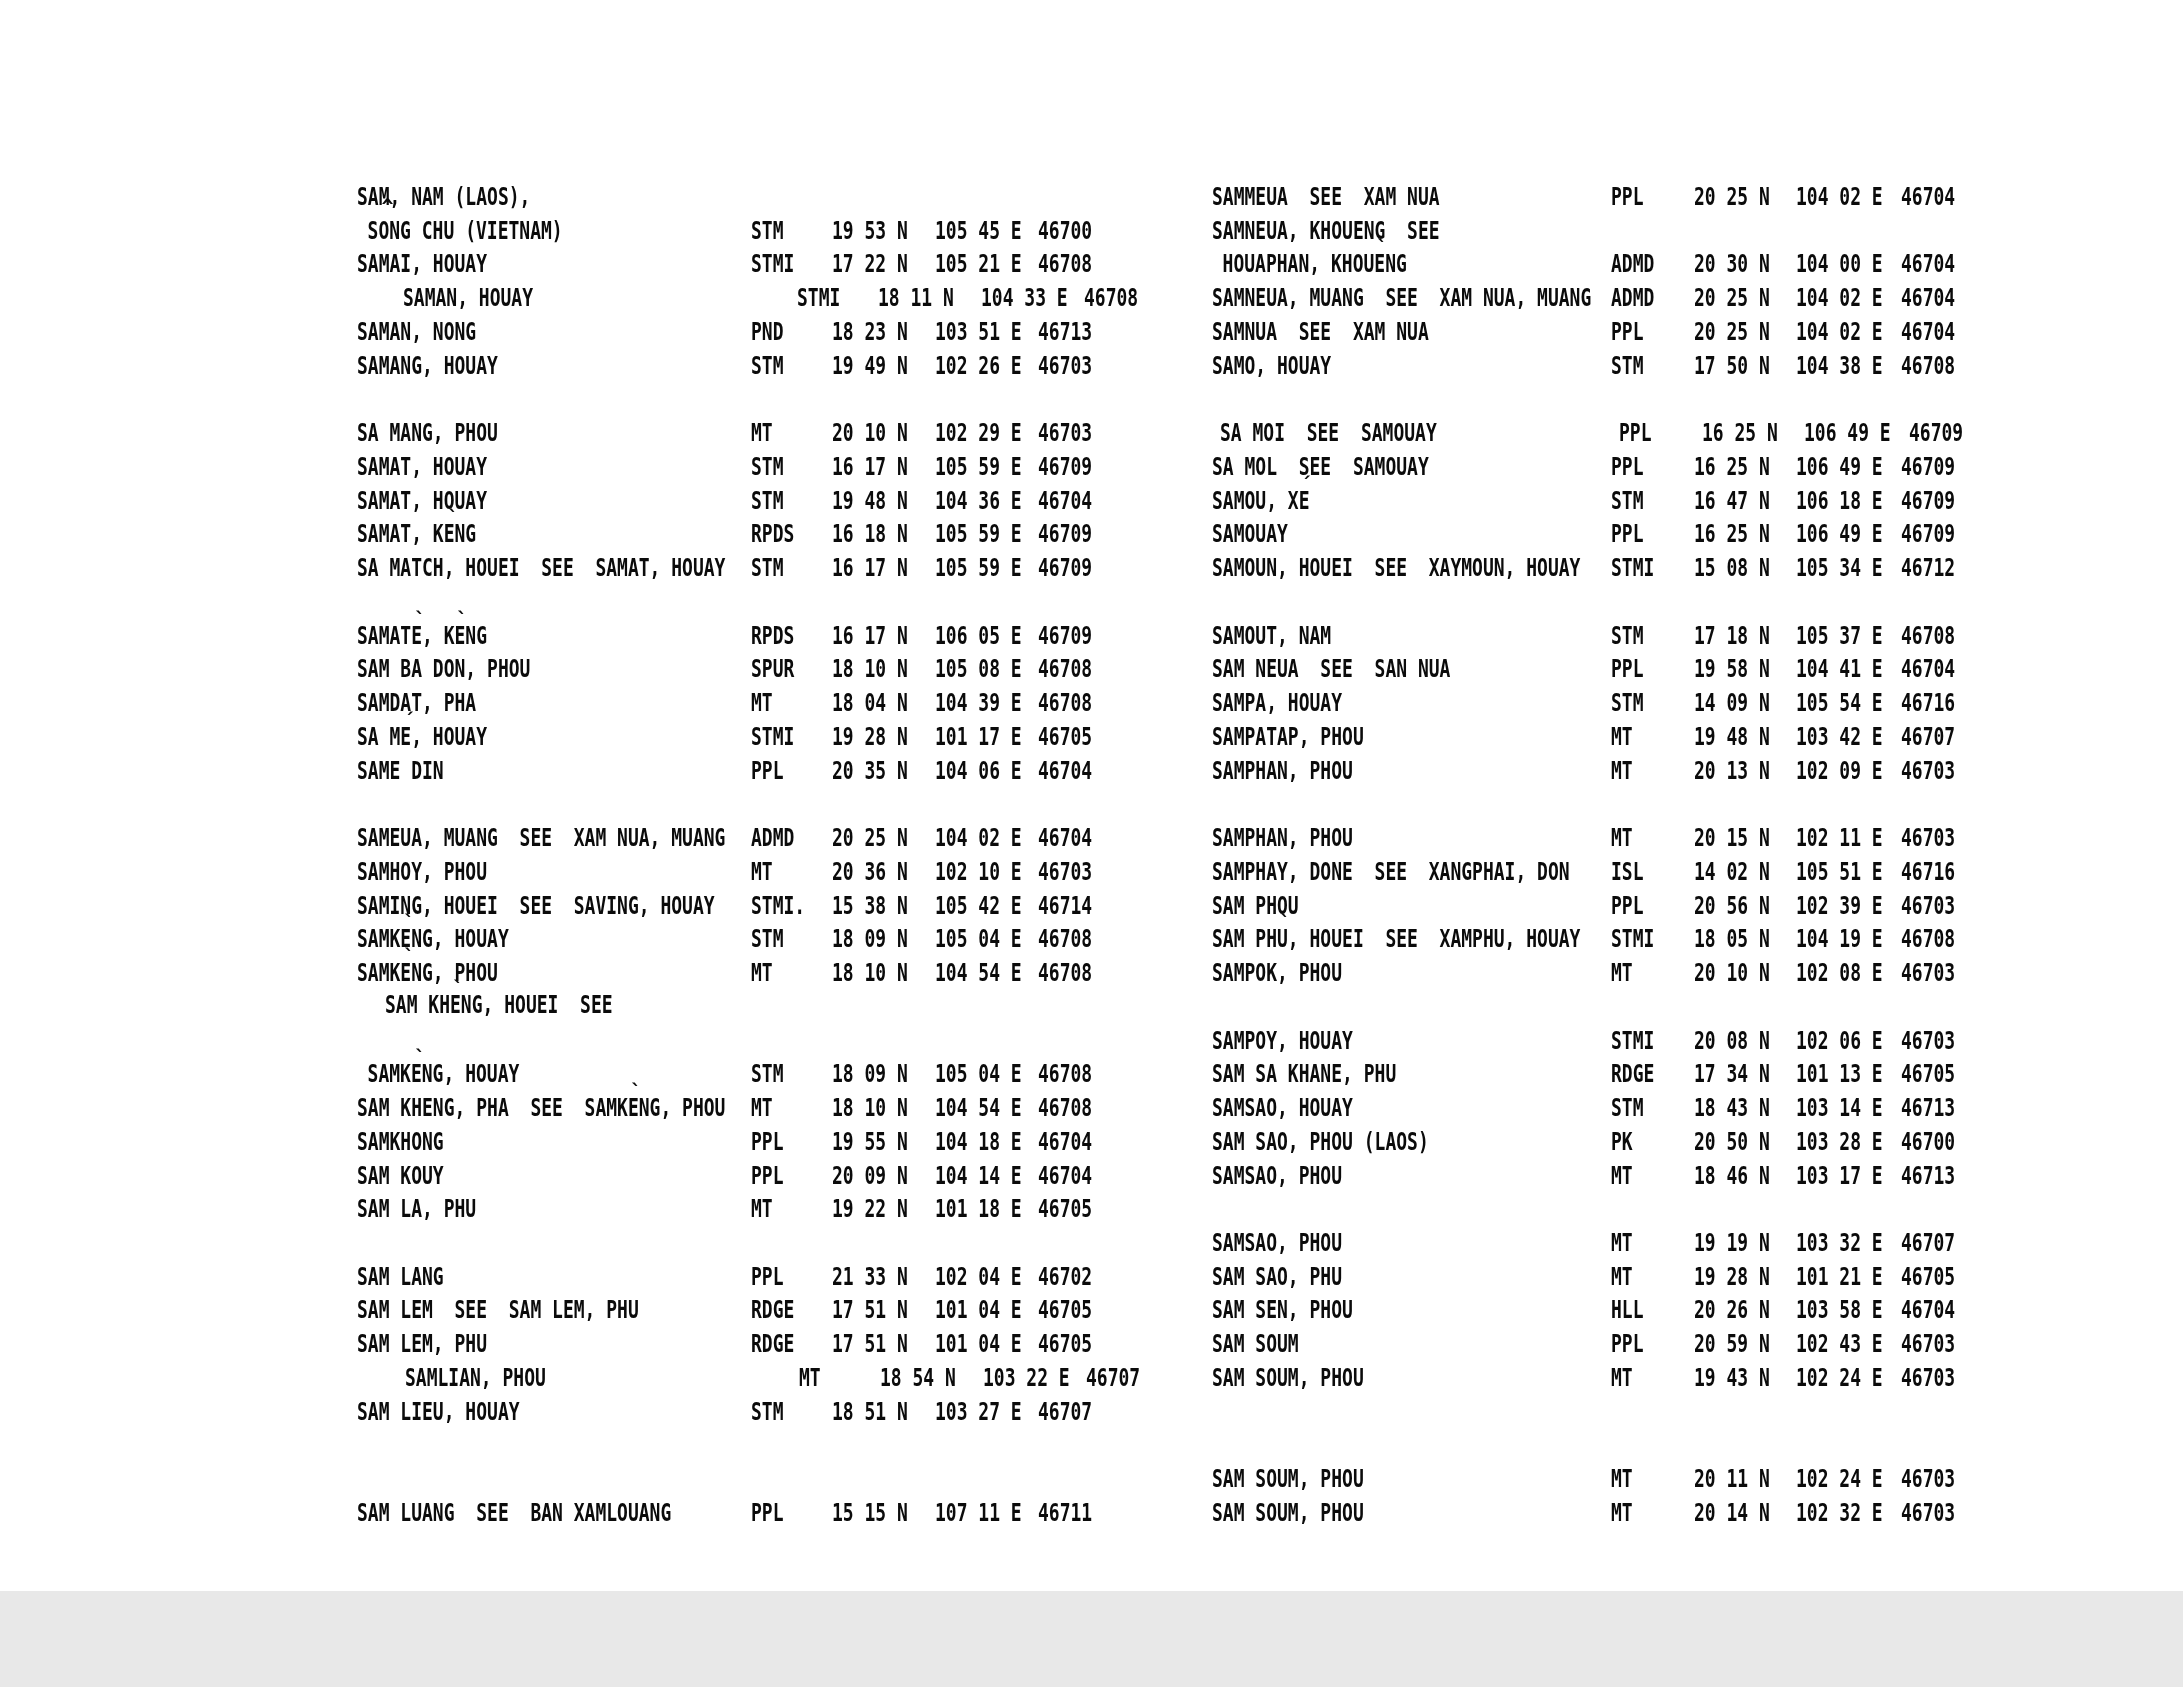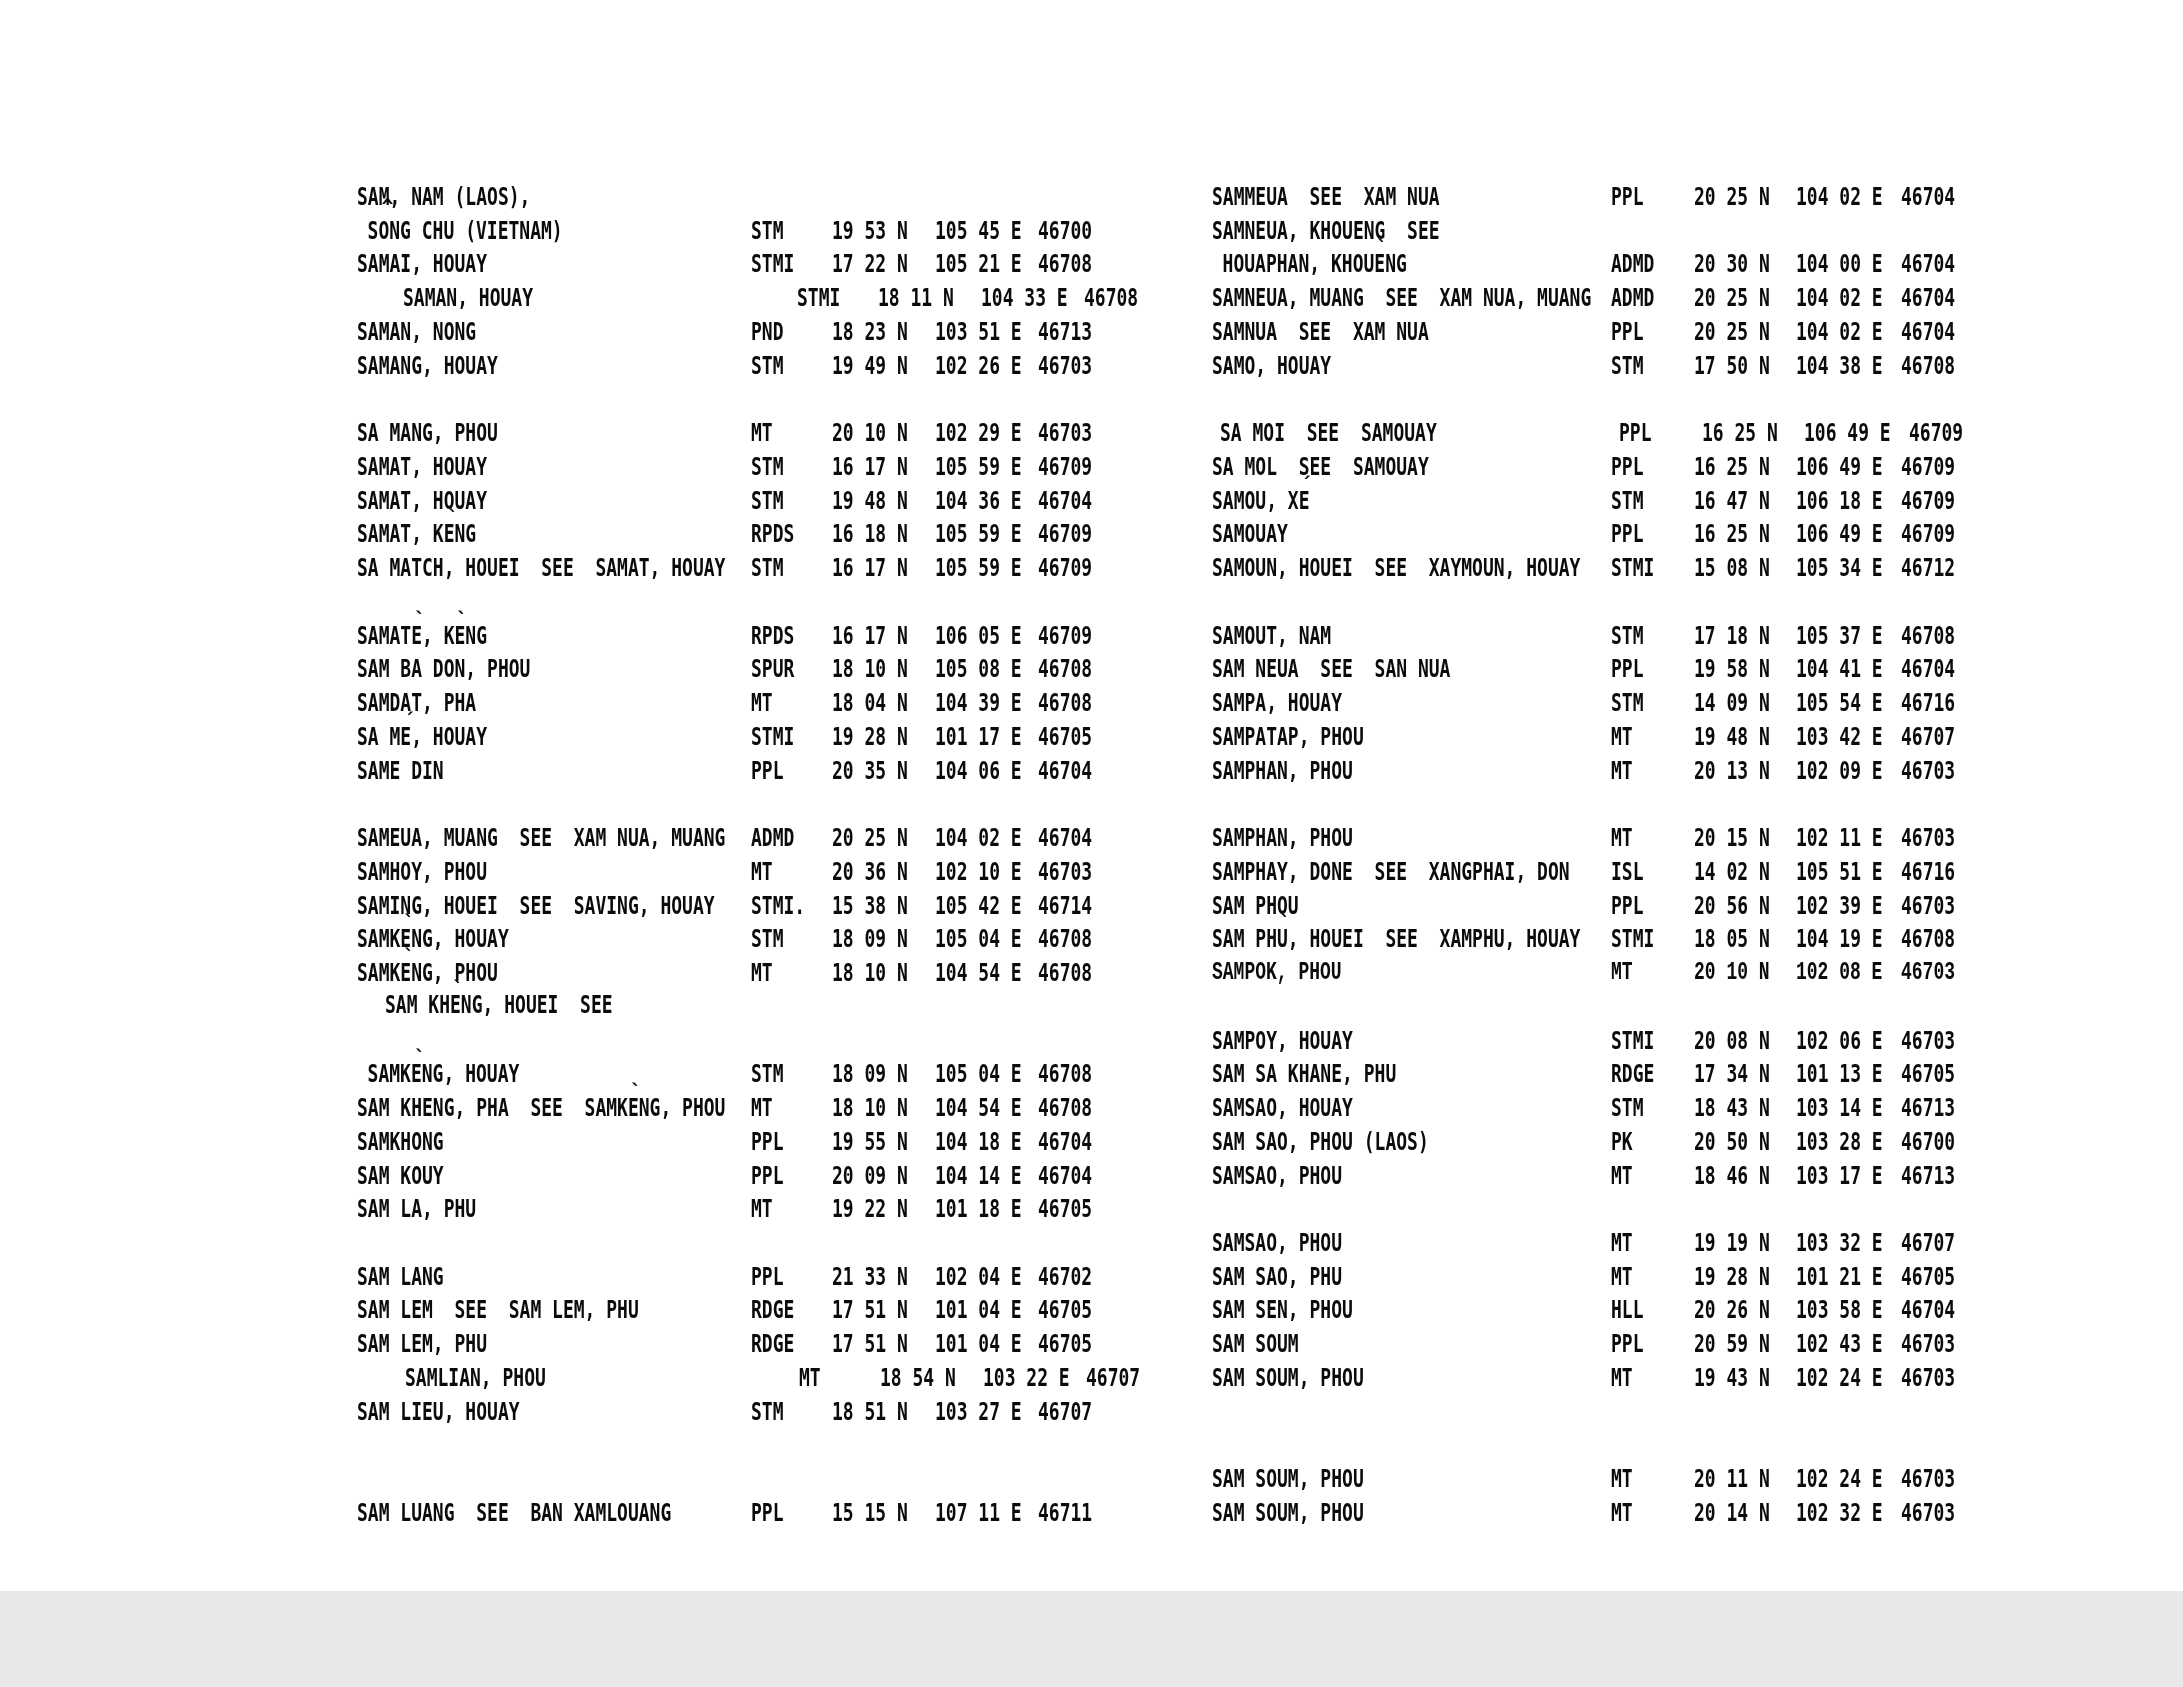--- a/index.html
+++ b/index.html
@@ -420,21 +420,21 @@
     <span class="cell code">46703</span>
   </div>
       <div class="row" style="top: 742px;">
     <span class="cell name">SAM PHU, HOUEI  SEE  XAMPHU, HOUAY</span>
     <span class="cell desig">STMI</span>
     <span class="cell lat">18 05 N</span>
     <span class="cell lon">104 19 E</span>
     <span class="cell code">46708</span>
   <span class="accent" style="left: 67px; top: -9.3px;">`</span>
       </div>
-      <div class="row" style="top: 776px; font-family: Liberation Mono, monospace;">
+      <div class="row" style="top: 776px;">
     <span class="cell name">SAMPOK, PHOU</span>
     <span class="cell desig">MT</span>
     <span class="cell lat">20 10 N</span>
     <span class="cell lon">102 08 E</span>
     <span class="cell code">46703</span>
   </div>
       <div class="row" style="top: 844px;">
     <span class="cell name">SAMPOY, HOUAY</span>
     <span class="cell desig">STMI</span>
     <span class="cell lat">20 08 N</span>

